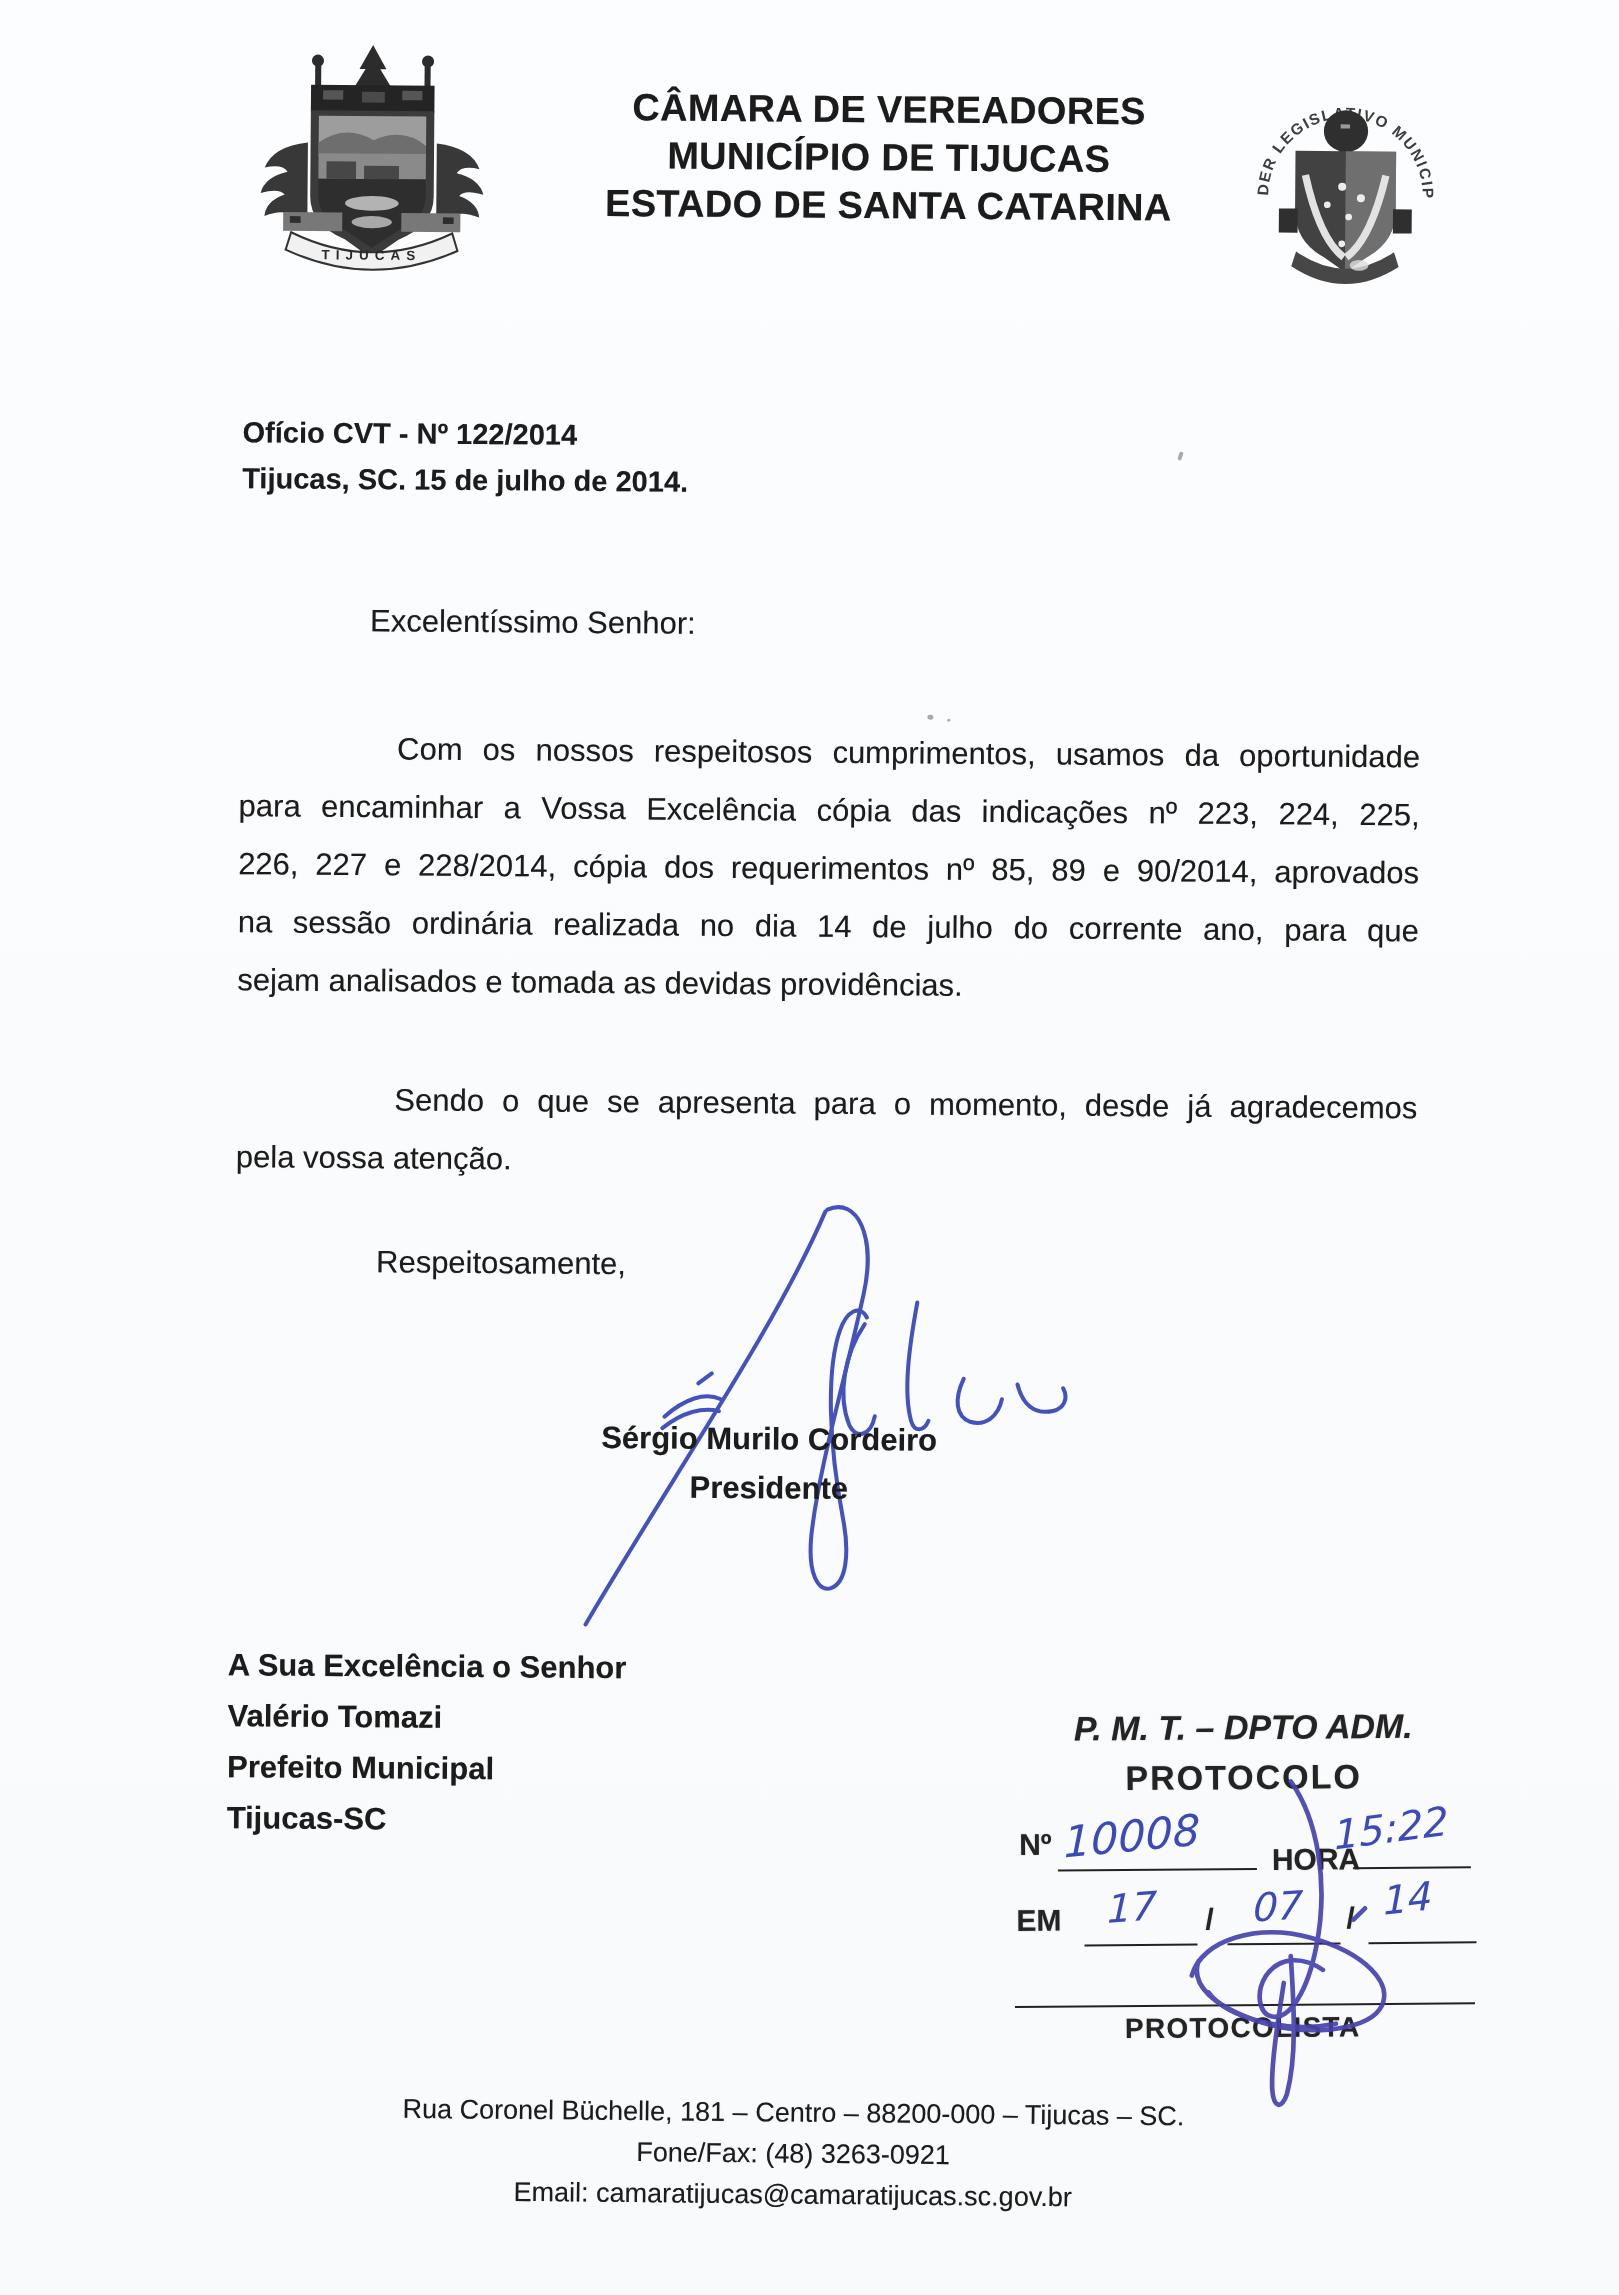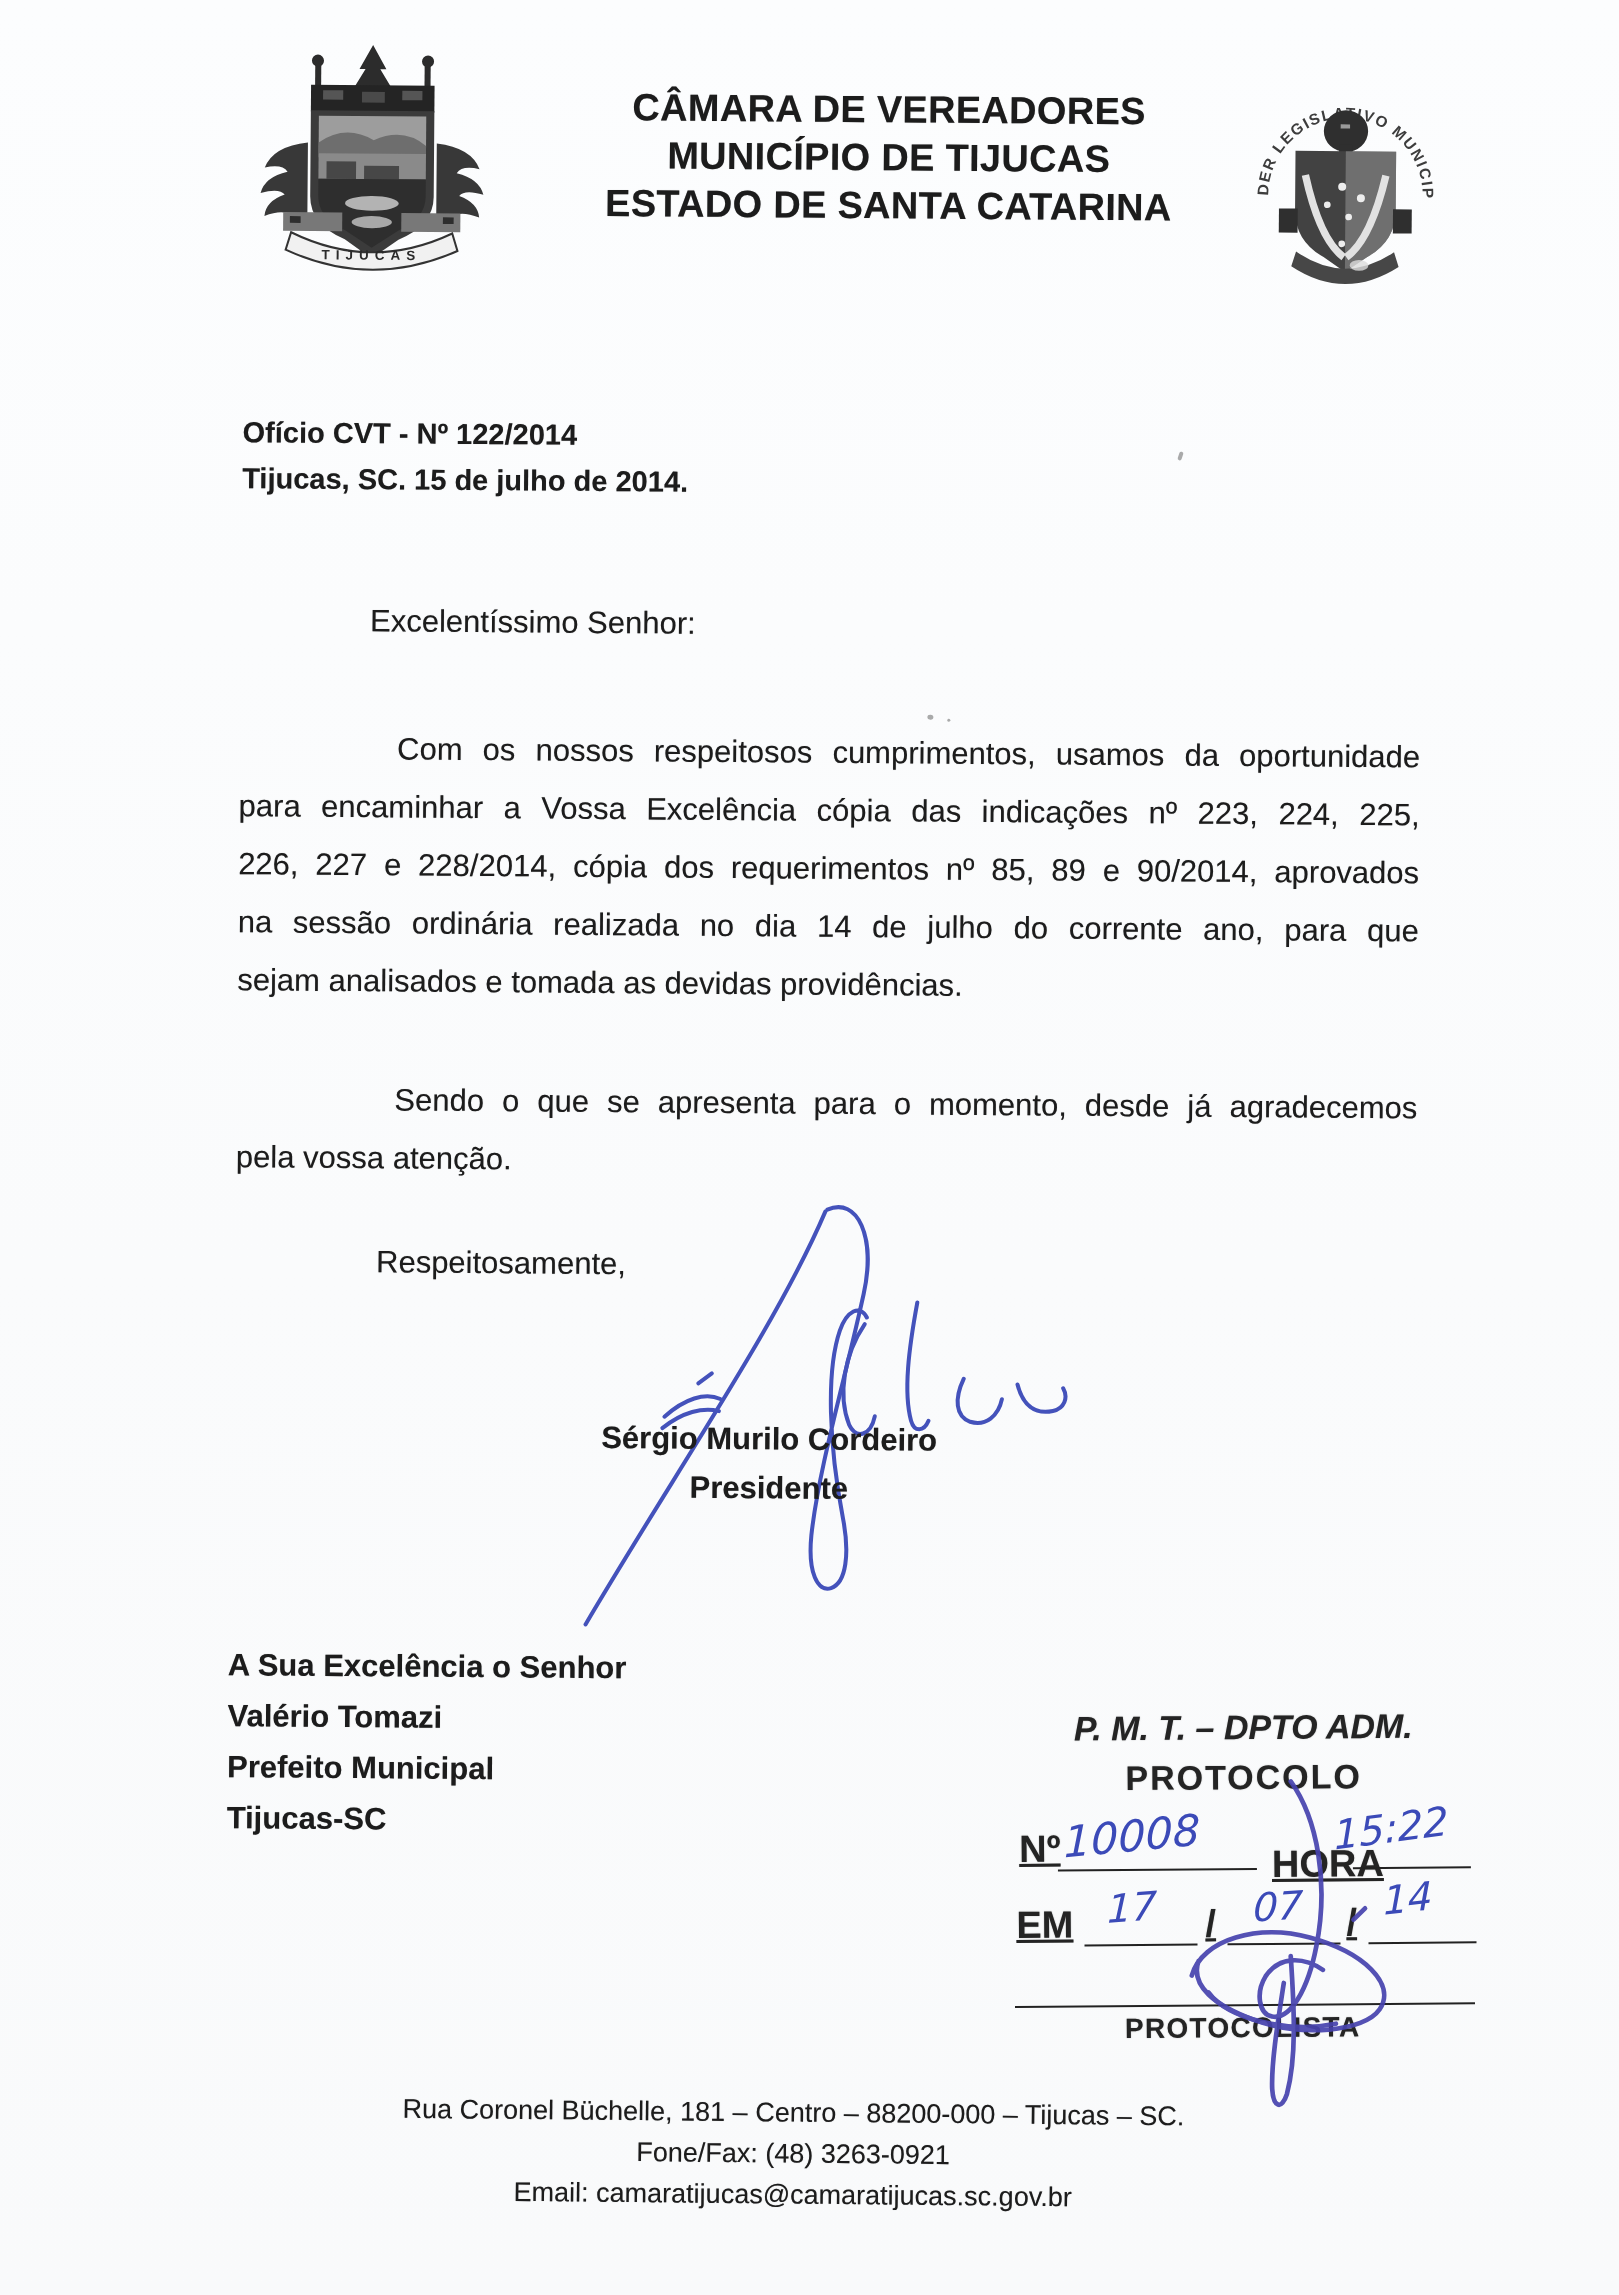--- a/index.html
+++ b/index.html
@@ -25,21 +25,21 @@
   
   .valediction{left:386px;top:1245px;font-size:31px;}
   .signer{left:592px;top:1412px;width:377px;text-align:center;font-weight:bold;font-size:31px;line-height:49px;}
   
   .recipient{left:241px;top:1641px;font-weight:bold;font-size:31px;line-height:51px;}
   
   .stamp{left:1021px;top:1702px;width:477px;height:377px;transform:rotate(-0.9deg);color:#242424;}
   .stamp .typed{text-shadow:0 0 1.3px rgba(30,30,30,.4);}
   .stamp-dept{left:0;top:0;width:100%;text-align:center;font-size:34px;font-weight:bold;font-style:italic;}
   .stamp-title{left:0;top:50px;width:100%;text-align:center;font-size:34px;font-weight:bold;letter-spacing:2px;}
-  .stamp-label{font-size:38px;font-weight:700;text-decoration:underline;}
+  .stamp-label{font-size:30px;font-weight:700;}
   .uline{border-bottom:2.7px solid #222;height:0;}
   .hand{color:#3b4ab8;font-size:43px;font-style:italic;white-space:nowrap;
     font-family:"DejaVu Sans",sans-serif;}
   .stamp-role{left:0;top:304px;width:471px;text-align:center;font-size:28px;font-weight:bold;letter-spacing:1.3px;}
   
   .footer{left:0;top:2090px;width:1620px;text-align:center;font-size:27px;line-height:41px;transform:rotate(0.1deg);}
   .speck{background:#666;opacity:.55;border-radius:50%;}
   svg{overflow:visible;}
 </style>
 </head>

